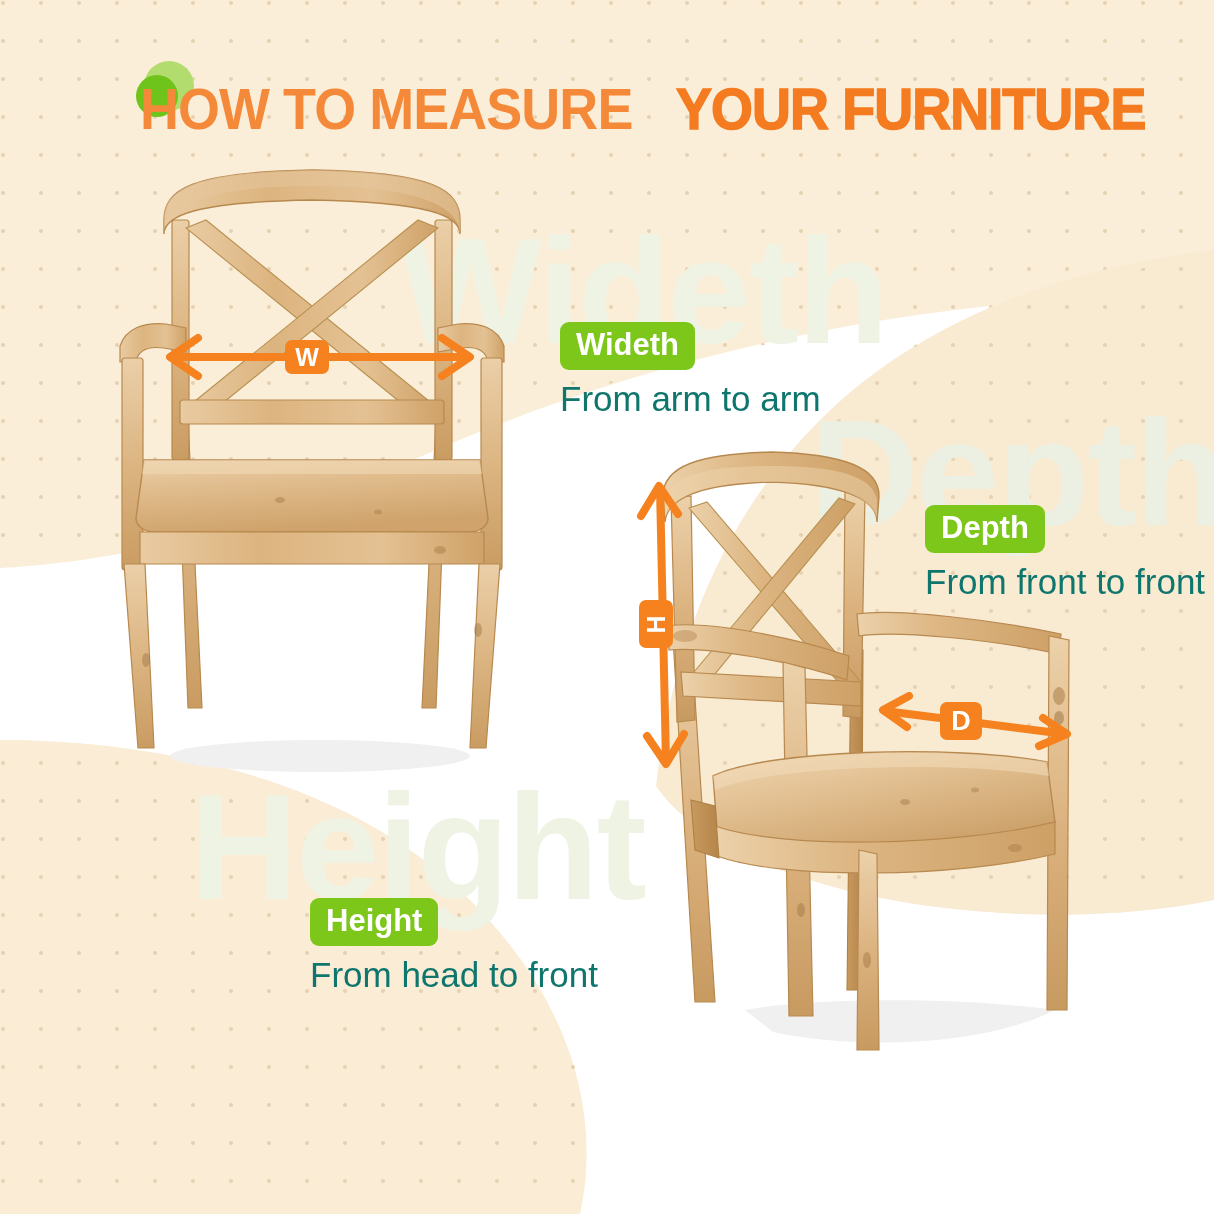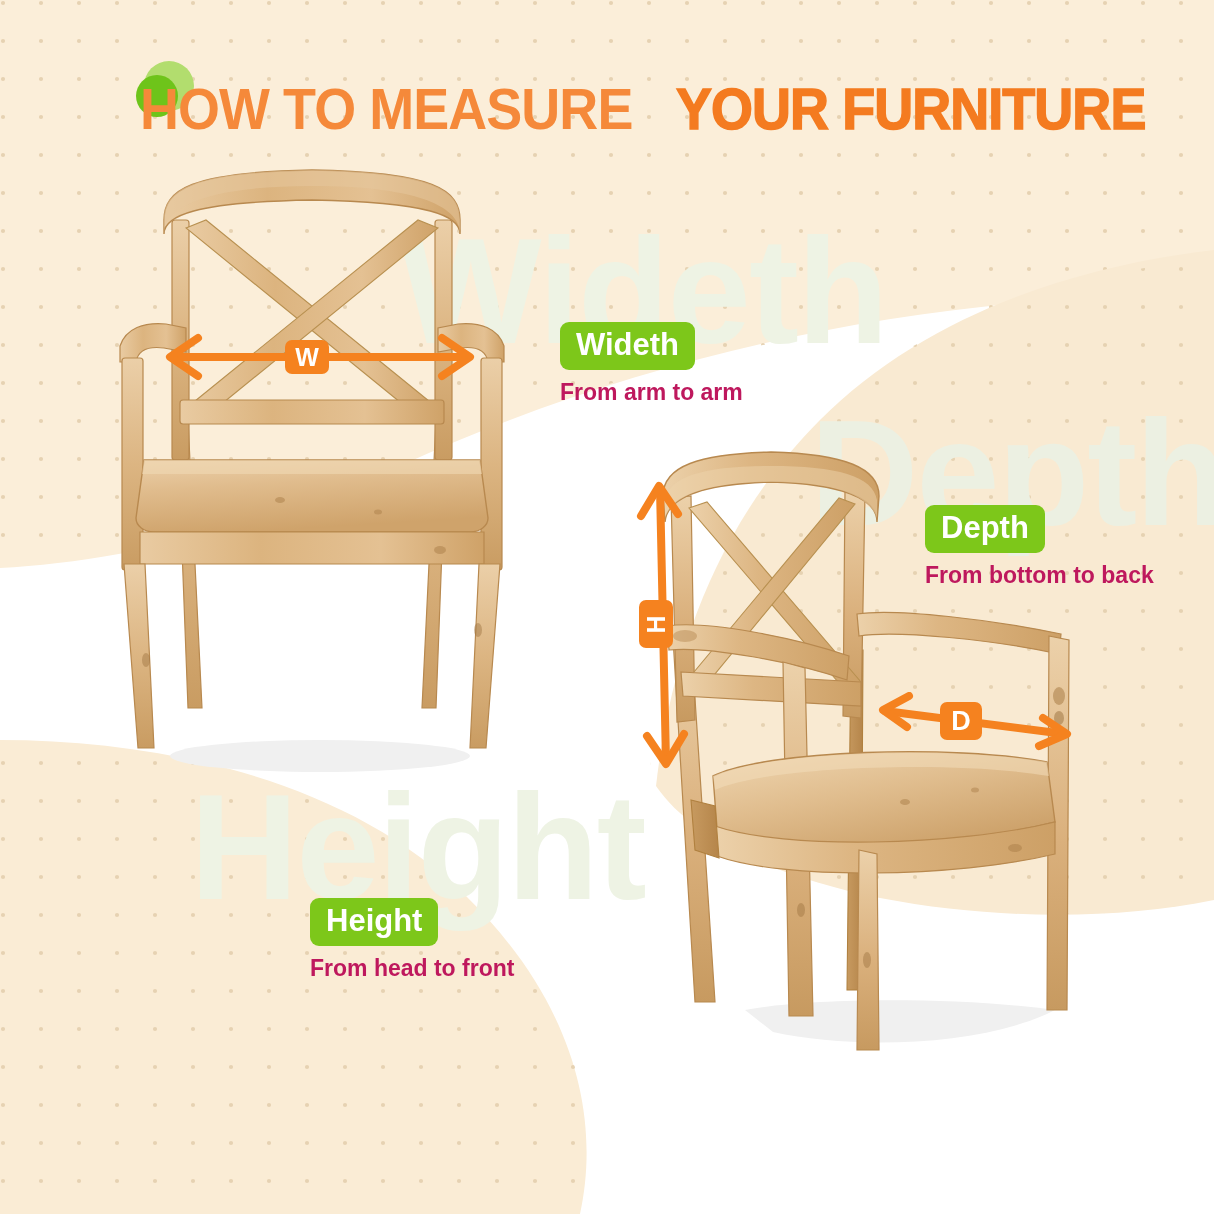--- a/index.html
+++ b/index.html
@@ -44,22 +44,22 @@
   #title-deco{position:absolute;left:133px;top:60px;width:62px;height:62px;}
 
   
   .callout{position:absolute;}
   .badge{
     display:inline-block;background:#7dc71a;color:#ffffff;
     font-size:31px;font-weight:bold;
     padding:5px 16px 7px 16px;border-radius:9px;letter-spacing:0px;
   }
   .subtext{
-    display:block;margin-top:9px;color:#be185d;
-    font-size:23px;font-weight:bold;letter-spacing:0px;
+    display:block;margin-top:9px;color:#0f766e;
+    font-size:35px;font-weight:normal;letter-spacing:0px;
   }
   #callout-width{left:560px;top:322px;}
   #callout-depth{left:925px;top:505px;}
   #callout-height{left:310px;top:898px;}
 
   
   .meas{position:absolute;}
   .meas-label{
     position:absolute;background:#f5821f;color:#ffffff;
     font-weight:bold;border-radius:7px;
@@ -299,21 +299,21 @@
     <span>D</span>
   </div>
 
   <div class="callout" id="callout-width">
     <span class="badge">Wideth</span>
     <span class="subtext">From arm to arm</span>
   </div>
 
   <div class="callout" id="callout-depth">
     <span class="badge">Depth</span>
-    <span class="subtext">From bottom to back</span>
+    <span class="subtext">From front to front</span>
   </div>
 
   <div class="callout" id="callout-height">
     <span class="badge">Height</span>
     <span class="subtext">From head to front</span>
   </div>
 
 </div>
 
 </body></html>

